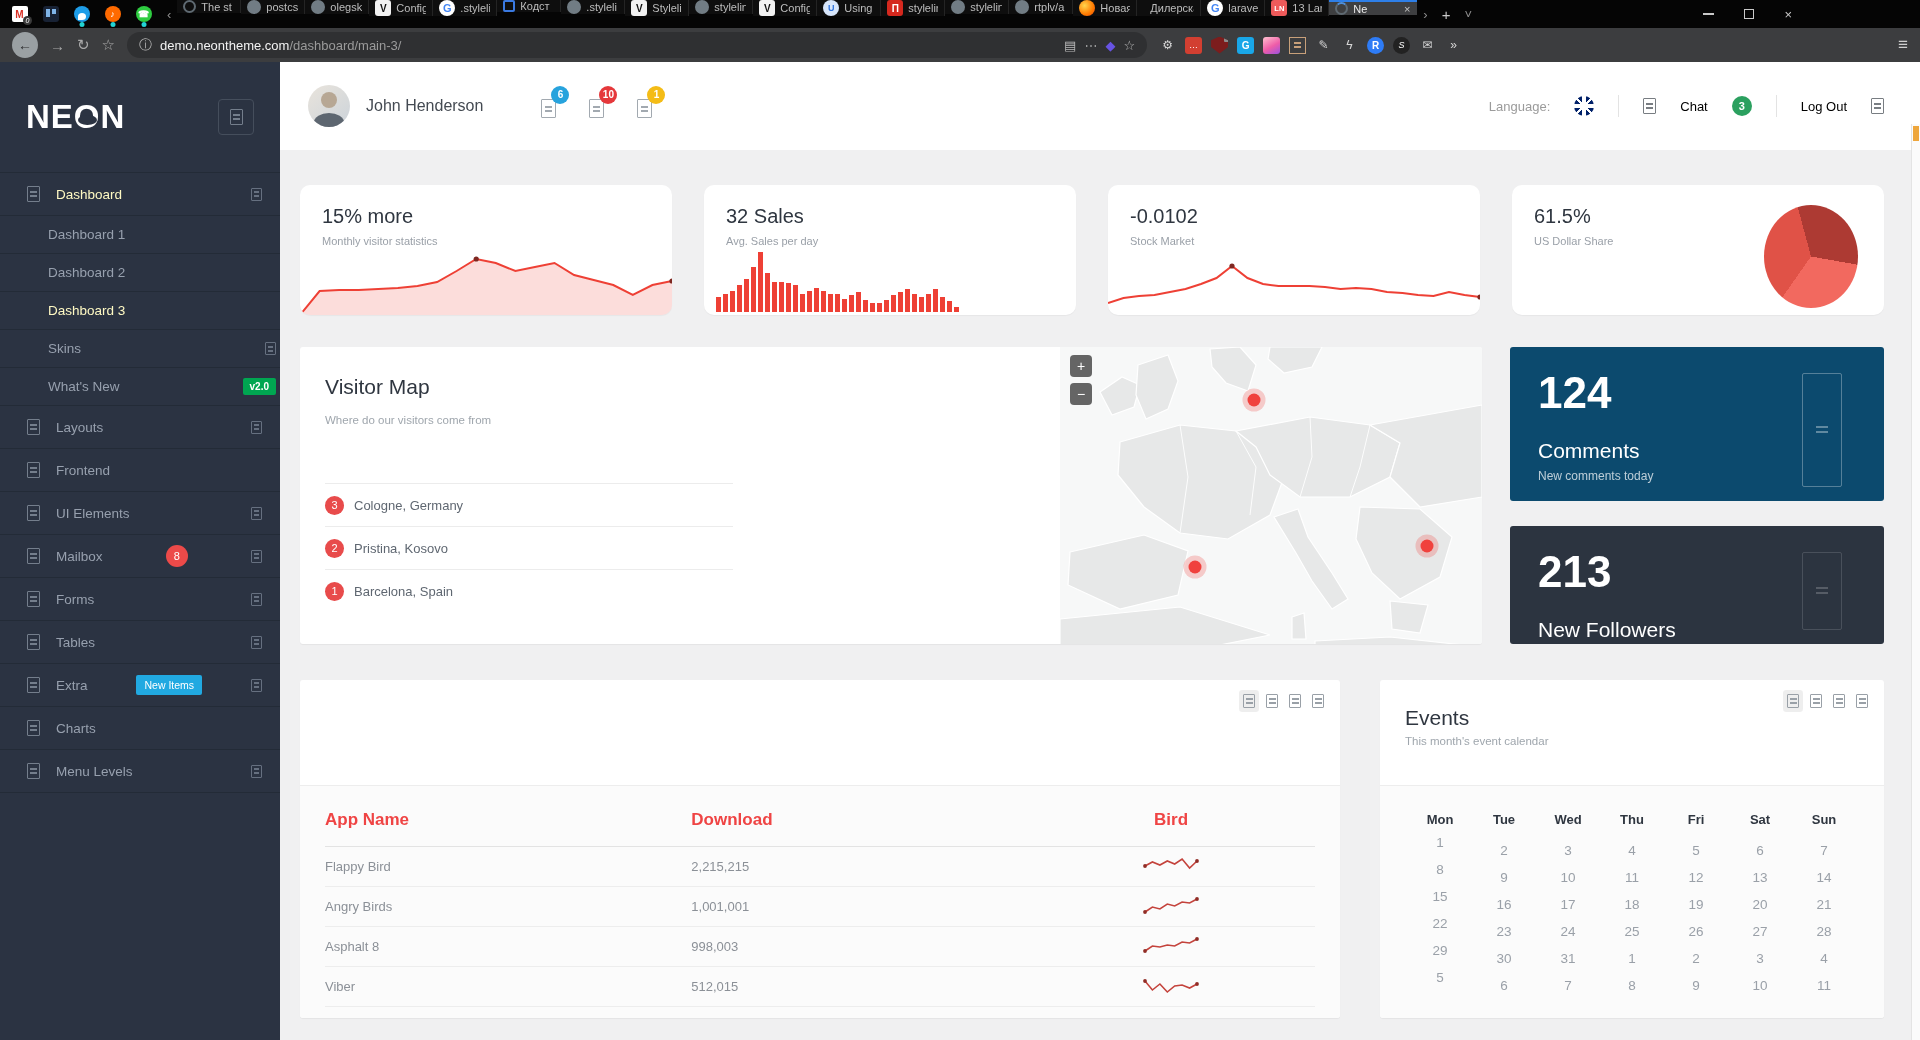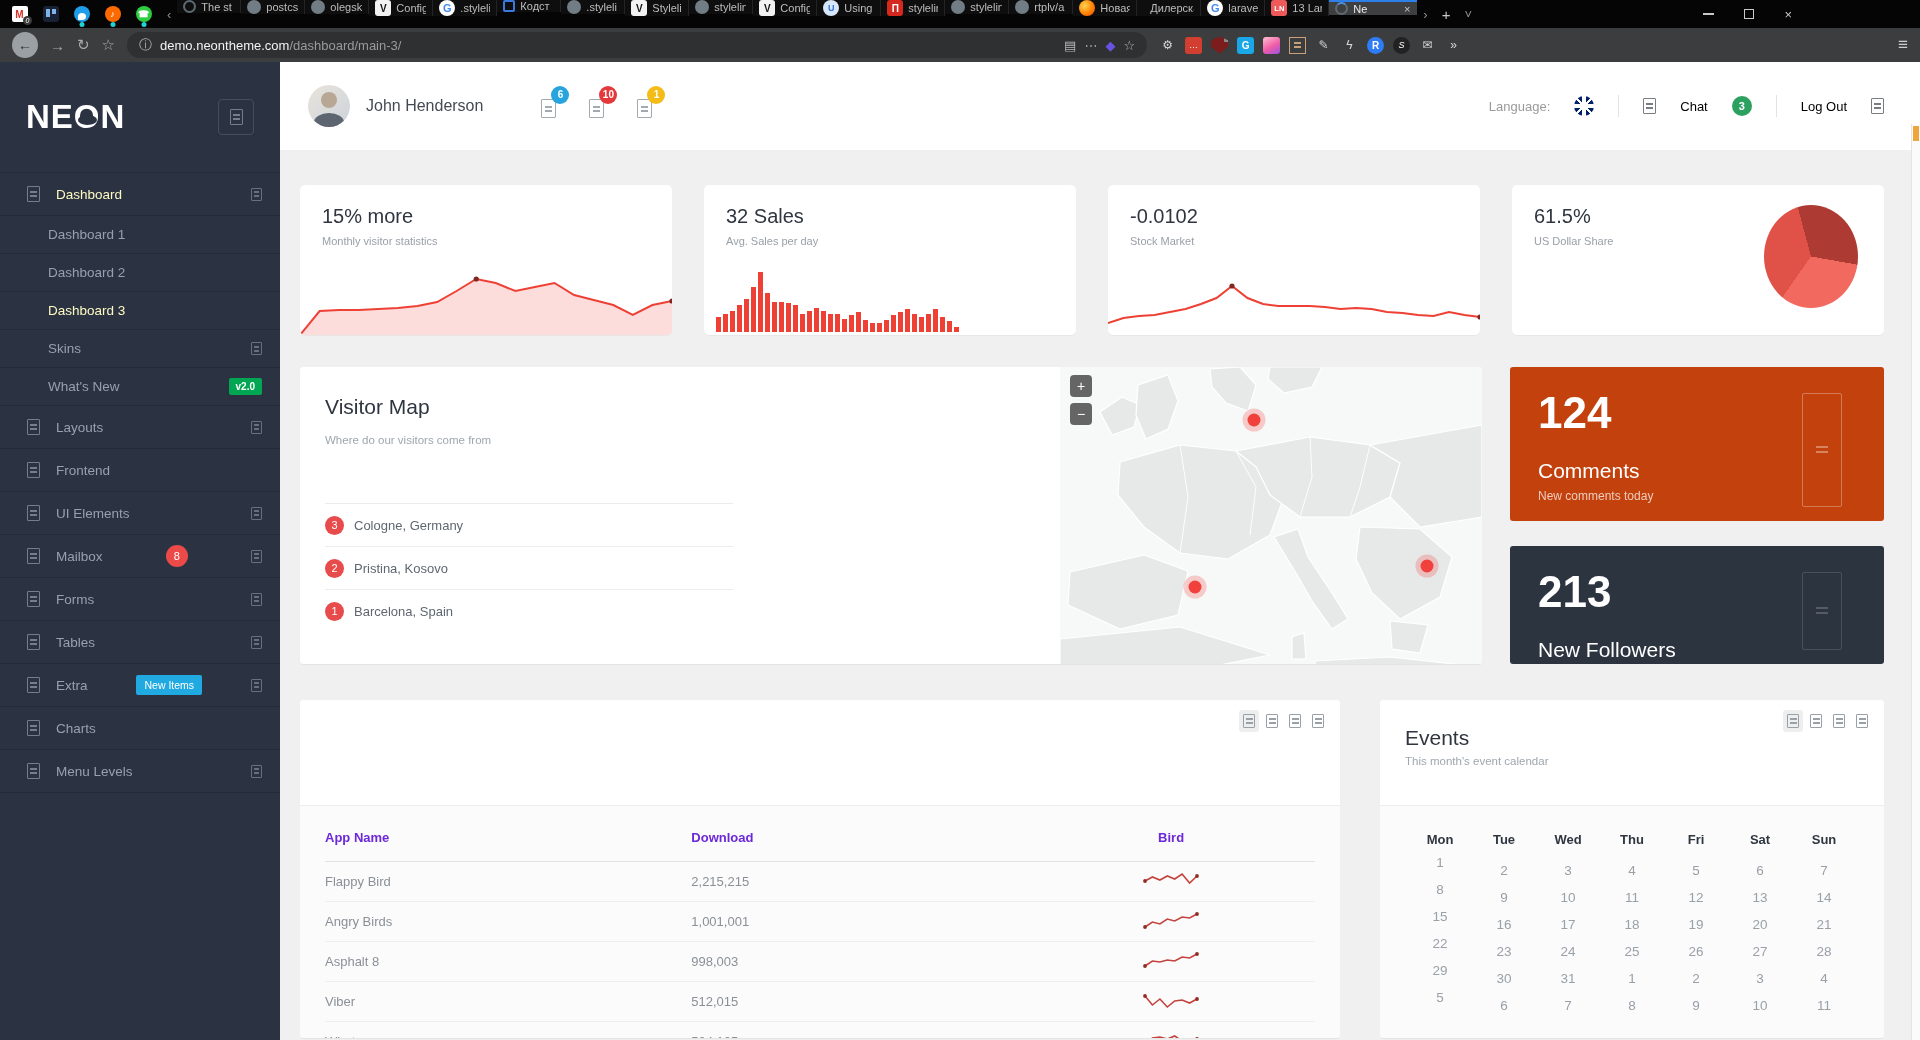--- a/index.html
+++ b/index.html
@@ -90,21 +90,21 @@
   .logo-row{height:110px;display:flex;align-items:center;justify-content:space-between;padding:0 26px}
   .logo{font-size:33px;font-weight:bold;color:#fff;letter-spacing:1px;cursor:pointer}
   .logo-o{position:relative;display:inline-block}
   .logo-o::after{content:"";position:absolute;left:15%;right:15%;top:46%;height:26%;background:#2b3342;border-radius:50%}
   .collapse{width:36px;height:36px;background:transparent;border:1px solid #454e5c;border-radius:4px;
     color:#7d8795;display:flex;align-items:center;justify-content:center;cursor:pointer}
   .menu{list-style:none;border-top:1px solid #232b37}
   .menu li{display:flex;align-items:center;border-bottom:1px solid #232b37;color:#97a0ae;
     font-size:13.5px;cursor:pointer}
   .menu li.l0{height:43px;padding:0 18px 0 27px}
-  .menu li.l1{height:38px;padding:0 18px 0 48px}
+  .menu li.l1{height:38px;padding:0 4px 0 48px}
   .menu li .ic{margin-right:16px;color:#7d8795}
   .menu li .chev{margin-left:auto;color:#6d7787}
   .menu li.sel,.menu li.active{color:#fef9c3}
   .b-green{background:#00a651;color:#fff;font-size:10px;font-weight:bold;padding:3px 7px;border-radius:2px;margin-left:auto}
   .b-red{background:#ec4a49;width:22px;height:22px;border-radius:50%;display:flex;align-items:center;
     justify-content:center;font-size:11px;color:#fff;margin-left:auto}
   .b-blue{background:#21a9e1;color:#fff;font-size:10.5px;padding:4px 8px;border-radius:2px;margin-left:auto}
   .b-red+.chev,.b-blue+.chev{margin-left:12px}
 
   .main{flex:1;position:relative;overflow:hidden;background:#f0f0f1}
@@ -139,21 +139,21 @@
   .content{padding:0 36px 0 20px}
   .panel{background:#fff;border-radius:3px;box-shadow:0 1px 1px rgba(0,0,0,.05)}
   .p-title{font-size:21px;color:#2f3640}
   .p-sub{font-size:11.5px;color:#9fa6ad;margin-top:5px}
   .p-ctrls{position:absolute;top:14px;right:16px;display:flex;gap:11px;color:#8f969e;align-items:center}
   .p-ctrls .ph{width:12px;height:14px;cursor:pointer}
   .p-ctrls .ph.hl{box-shadow:0 0 0 4px #ededed;background:#ededed}
 
   
   .stats{display:flex;gap:32px;margin-top:35px}
-  .scard{position:relative;width:372px;height:150px;background:#fff;border-radius:5px;overflow:hidden;
+  .scard{position:relative;width:372px;height:130px;background:#fff;border-radius:10px;overflow:hidden;
     box-shadow:0 1px 1px rgba(0,0,0,.04)}
   .scard .t{margin:20px 0 0 22px;font-size:20px;color:#2f3640}
   .scard .s{margin:7px 0 0 22px;font-size:11px;color:#9aa0a8}
   .chart-area{position:absolute;left:0;right:0;bottom:0;height:64px}
   .chart-line{position:absolute;left:0;right:0;bottom:7px;height:56px}
   .chart-bars{position:absolute;left:12px;bottom:3px;height:62px;display:flex;align-items:flex-end;gap:2px}
   .chart-bars i{width:5px;display:block}
   .pie{position:absolute;right:26px;top:20px;width:94px;height:103px;border-radius:50%}
 
   
@@ -169,39 +169,39 @@
   .vm-map{position:absolute;top:0;right:0;bottom:0;width:422px;background:#f7f8f8;overflow:hidden;cursor:grab}
   .vm-map svg{position:absolute;inset:0}
   .marker{position:absolute;width:13px;height:13px;border-radius:50%;background:#f0413d;
     box-shadow:0 0 0 5px rgba(240,65,61,.25);transform:translate(-50%,-50%)}
   .mapzoom{position:absolute;left:10px;width:22px;height:22px;border:none;border-radius:4px;
     background:rgba(68,68,68,.82);color:#fff;font-size:14px;line-height:20px;text-align:center;cursor:pointer}
   .zin{top:8px}.zout{top:36px}
 
   .sidecards{display:flex;flex-direction:column;gap:25px;width:374px}
   .card{position:relative;border-radius:3px;color:#fff;padding:24px 28px;overflow:hidden}
-  .card.red{height:172px;background:#c2410c}
+  .card.red{height:172px;background:#0c4a6e}
   .card.dark{height:130px;background:#2c3440}
   .card .big{font-size:44px;font-weight:bold;line-height:1}
   .card .lbl{font-size:21px;margin-top:24px}
   .card .sub{font-size:12px;opacity:.72;margin-top:6px}
   .ph-big{position:absolute;right:42px;top:26px;bottom:14px;width:40px;border:1px solid rgba(255,255,255,.3);
     border-radius:2px;display:flex;flex-direction:column;gap:3px;align-items:center;justify-content:center}
   .ph-big i{width:12px;height:2px;background:rgba(255,255,255,.35);display:block}
   .card.dark .ph-big{border-color:rgba(255,255,255,.14)}
   .card.dark .ph-big i{background:rgba(255,255,255,.2)}
 
   
   .row3{display:flex;gap:40px;margin-top:36px;height:338px}
   .tg{position:relative;width:1040px;overflow:hidden}
   .ev{position:relative;width:504px;overflow:hidden}
   .p-head{padding:26px 25px 0}
   .p-body{position:absolute;top:105px;left:0;right:0;bottom:0;background:#fbfbfb;border-top:1px solid #ededed}
   .tg table{width:calc(100% - 50px);margin:10px 25px 0;border-collapse:collapse;table-layout:fixed}
-  .tg th{text-align:left;font-size:13px;color:#6d28d9;padding:14px 0 16px;border-bottom:1px solid #e3e3e3}
+  .tg th{text-align:left;font-size:17px;color:#ef4444;padding:14px 0 16px;border-bottom:1px solid #e3e3e3}
   .tg td{font-size:13px;color:#8b9097;padding:7px 0;height:34px}
   .tg tbody tr:not(:first-child) td{border-top:1px solid #ededed}
   .tg .c1{width:37%}.tg .c2{width:41%}.tg .c3{width:22%;text-align:center;padding-right:70px}
   .cal{padding:26px 28px 0}
   .cal-grid{display:grid;grid-template-columns:repeat(7,1fr)}
   .cal-day{font-weight:bold;font-size:13px;color:#2f3640;text-align:center;padding-bottom:16px}
   .cal-date{font-size:13.5px;color:#9aa0a8;text-align:center;height:27px;cursor:pointer}
   .cal-date.mon{transform:translateY(-8px)}
 
   .pagebar{position:absolute;top:62px;right:0;bottom:0;width:9px;background:#fbfbfb;

